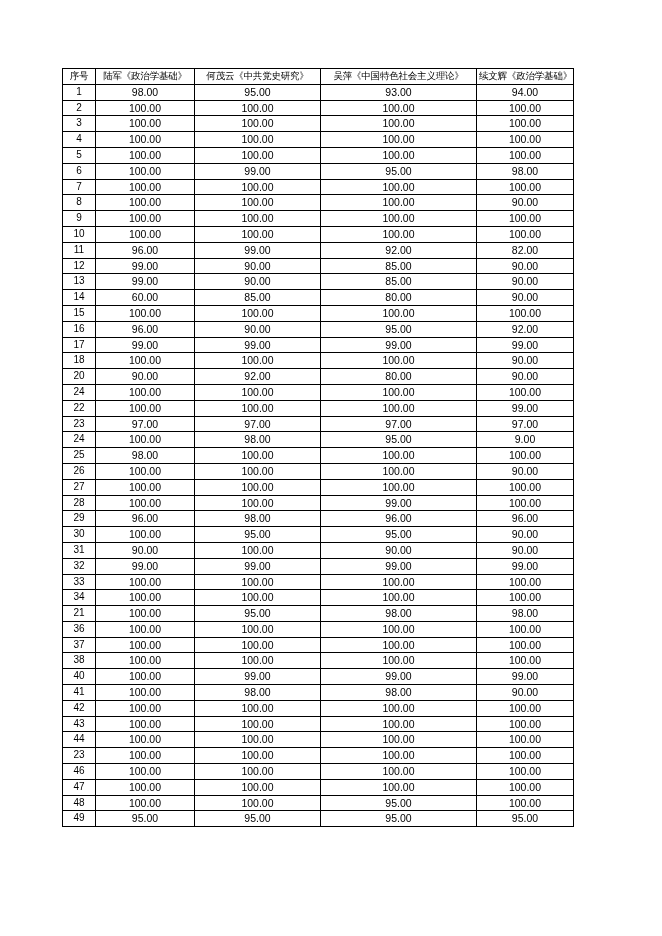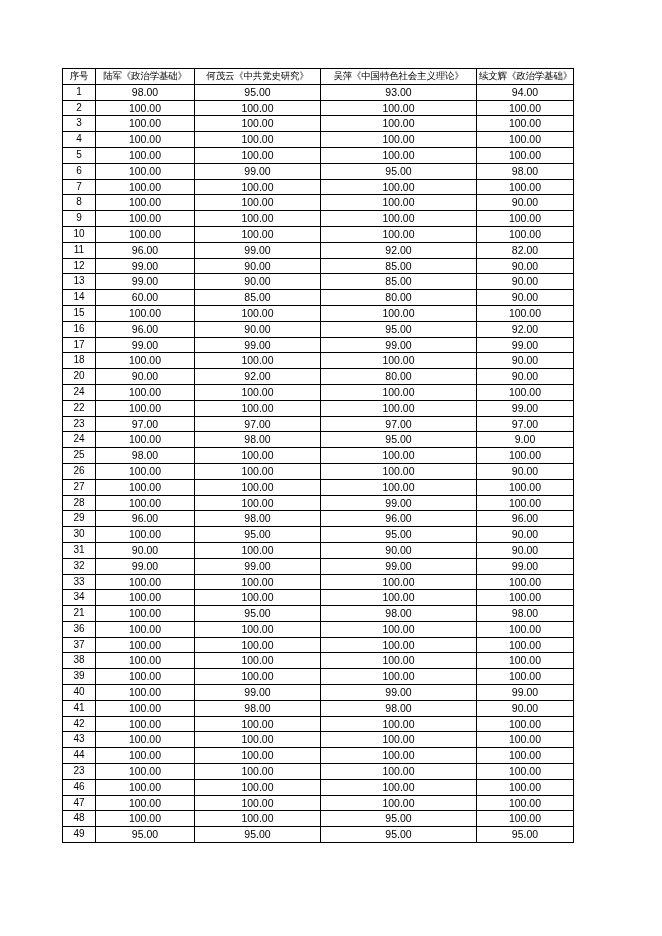--- a/index.html
+++ b/index.html
@@ -336,27 +336,20 @@
           <td class="val-cell">100.00</td>
         </tr>
         <tr>
           <td class="seq-cell">38</td>
           <td class="val-cell">100.00</td>
           <td class="val-cell">100.00</td>
           <td class="val-cell">100.00</td>
           <td class="val-cell">100.00</td>
         </tr>
         <tr>
-          <td class="seq-cell">39</td>
-          <td class="val-cell">100.00</td>
-          <td class="val-cell">100.00</td>
-          <td class="val-cell">100.00</td>
-          <td class="val-cell">100.00</td>
-        </tr>
-        <tr>
           <td class="seq-cell">40</td>
           <td class="val-cell">100.00</td>
           <td class="val-cell">99.00</td>
           <td class="val-cell">99.00</td>
           <td class="val-cell">99.00</td>
         </tr>
         <tr>
           <td class="seq-cell">41</td>
           <td class="val-cell">100.00</td>
           <td class="val-cell">98.00</td>

